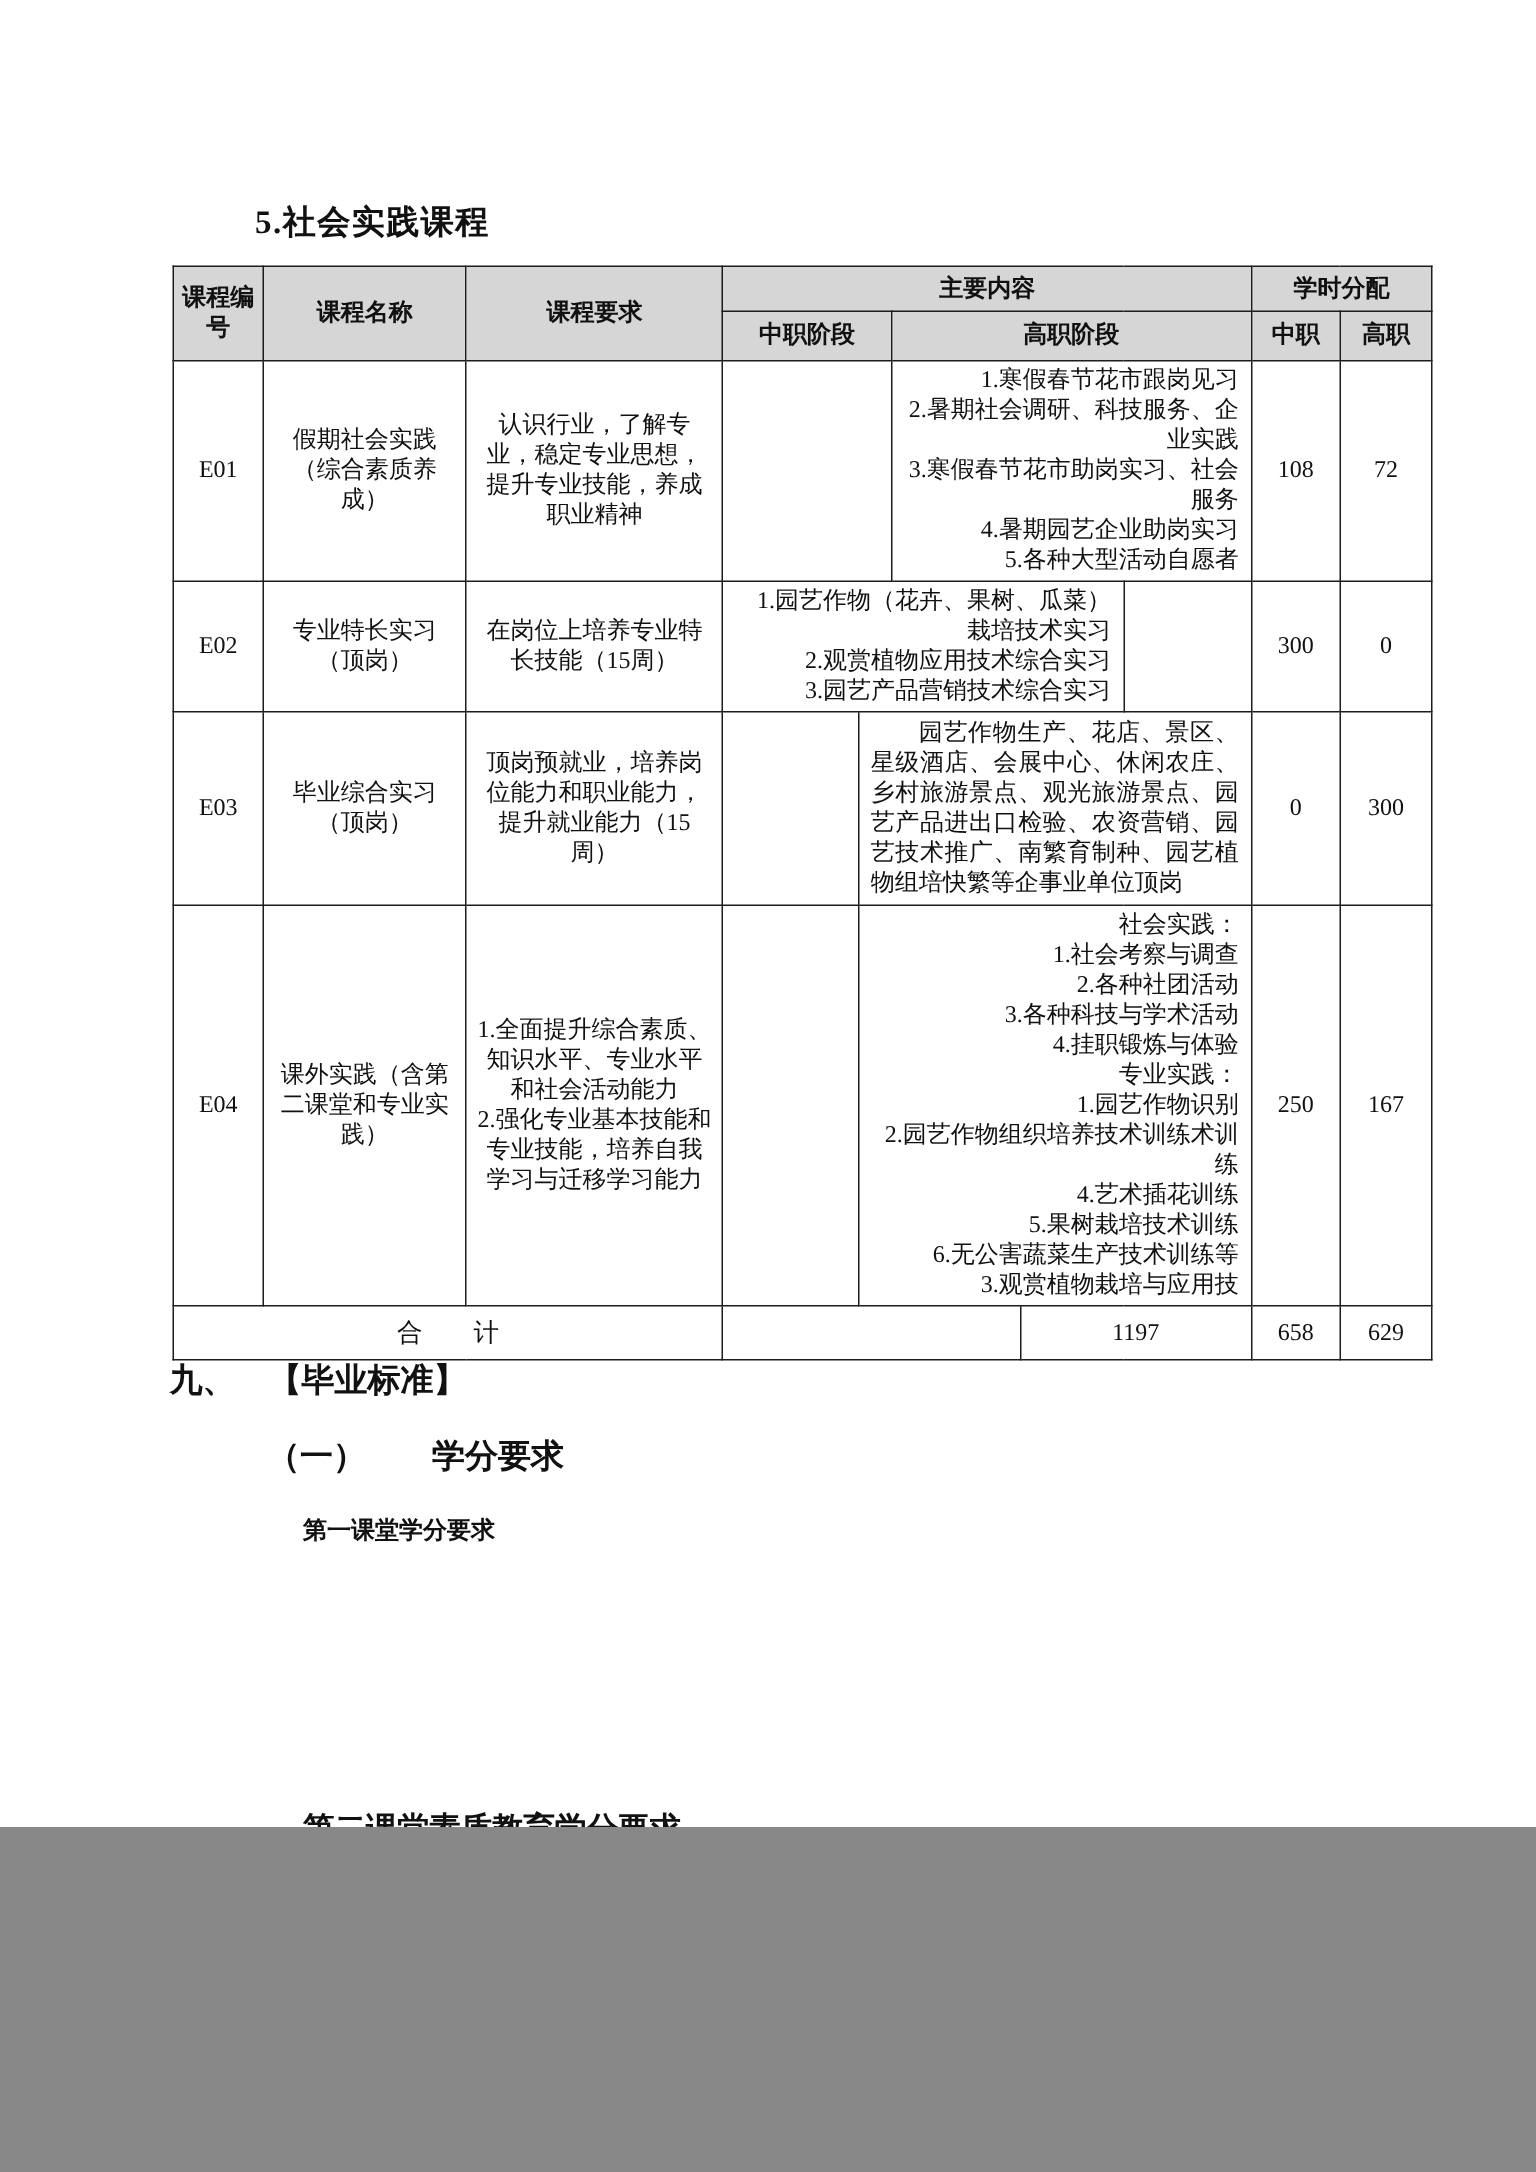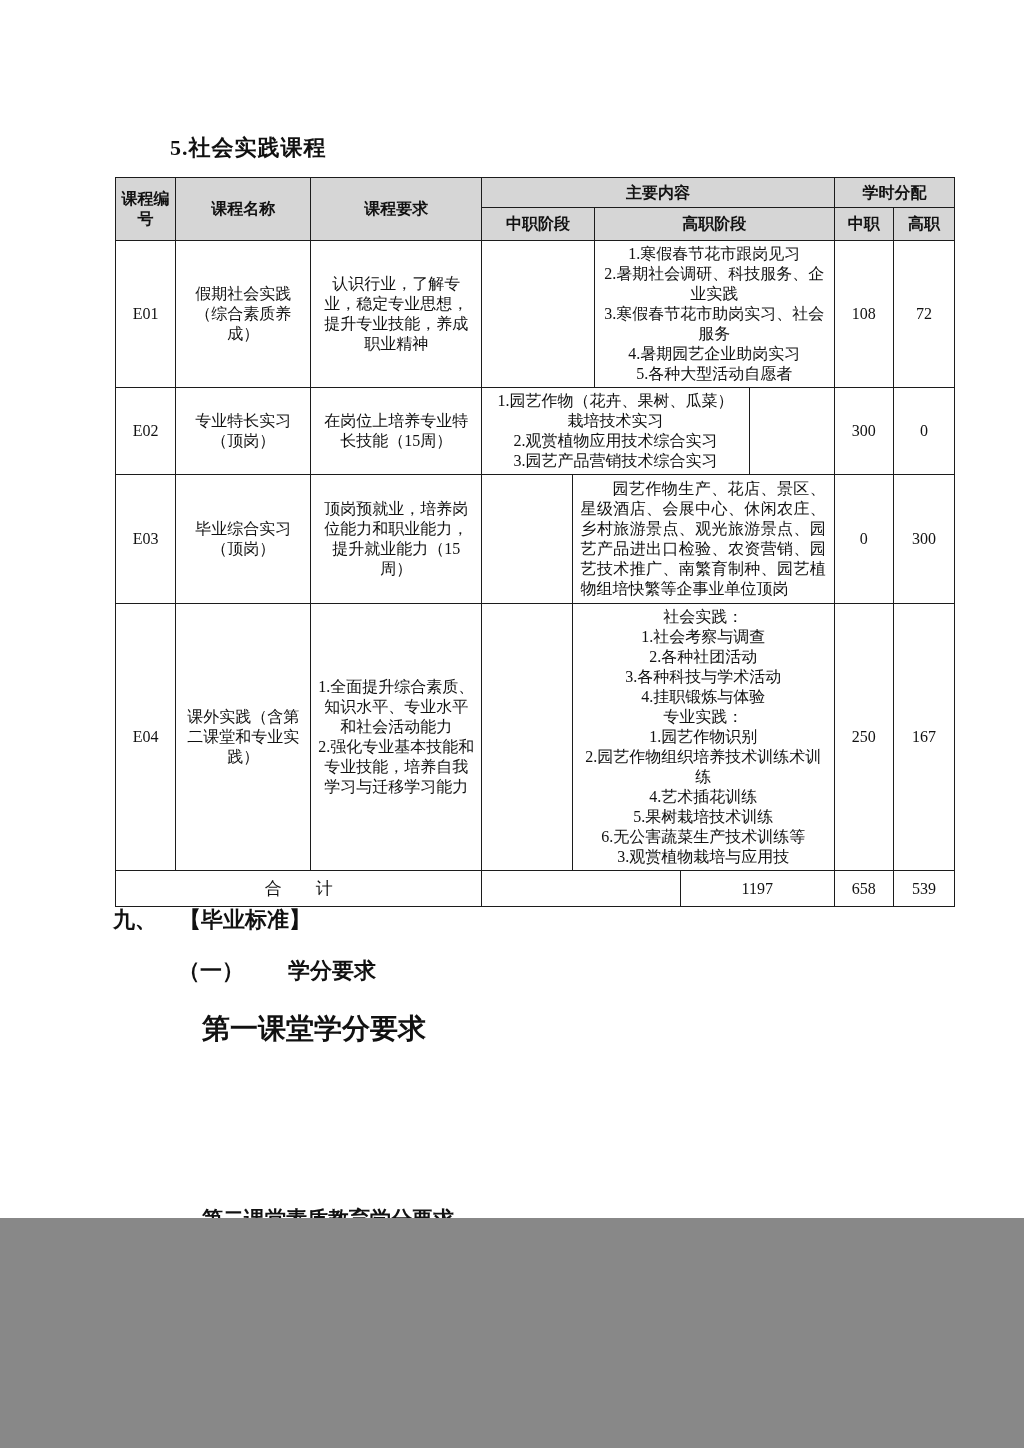--- a/index.html
+++ b/index.html
@@ -27,21 +27,21 @@
     font-family:"Liberation Sans","DejaVu Sans",sans-serif;
     font-size:17px; line-height:22px;
   }
   tr.hr1{ height:30px; } tr.hr2{ height:33px; }
   tr.r-e01{ height:143px; } tr.r-e02{ height:84px; }
   tr.r-e03{ height:129px; } tr.r-e04{ height:265px; }
   tr.r-total{ height:36px; }
   td.c{ text-align:center; }
   td.name{ text-align:center; line-height:29px; padding:18px 5px; }
   td.req{ text-align:center; line-height:28px; padding:2px 6px; white-space:pre-line; }
-  td.content{ text-align:center; padding:3px 8px; white-space:pre-line; line-height:20.4px; }
+  td.content{ text-align:right; padding:3px 8px; white-space:pre-line; line-height:20.4px; }
   td.content-just{ text-align:justify; text-indent:2em; white-space:normal; line-height:21.4px; }
   td.num{ text-align:center; font-size:17px;margin-left:24px; }
   .sec-head{ position:absolute; font-weight:bold; font-size:22px; white-space:nowrap; }
   .gap-lg{ display:inline-block; width:22px; }
   .gap-xl{ display:inline-block; width:44px; }
   .para{
     position:absolute; left:115px; width:792px; font-size:21.5px;
     line-height:47.5px; text-align:justify; text-indent:2.55em;
   }
   .page-num{ position:absolute; left:884px; top:1338px; font-size:15px;text-align:right; }
@@ -138,34 +138,34 @@
 3.观赏植物栽培与应用技</td>
       <td class="num">250</td>
       <td class="num">167</td>
     </tr>
 
     <tr class="r-total">
       <td class="c" colspan="3" style="font-size:17px;">合　　计</td>
       <td colspan="3"></td>
       <td class="num" colspan="2">1197</td>
       <td class="num">658</td>
-      <td class="num">539</td>
+      <td class="num">629</td>
     </tr>
   </tbody>
     </table>
 
   <div class="sec-head" style="left:178px; top:956px;">
     <span>（一）</span><span class="gap-xl"></span><span>学分要求</span>
   </div>
 
   <div class="sec-head" style="left:113px; top:905px;">
     <span>九、</span><span class="gap-lg"></span><span>【毕业标准】</span>
   </div>
 
-  <div class="sec-head" style="left:202px; top:1010px; font-size:28px;">第一课堂学分要求</div>
+  <div class="sec-head" style="left:202px; top:1010px; font-size:16px;">第一课堂学分要求</div>
 
 
   <div class="sec-head" style="left:202px; top:1205px; font-size:21px;">第二课堂素质教育学分要求</div>
 
 
   <div class="page-num">15</div>
 
 </div>
 
 </body></html>

